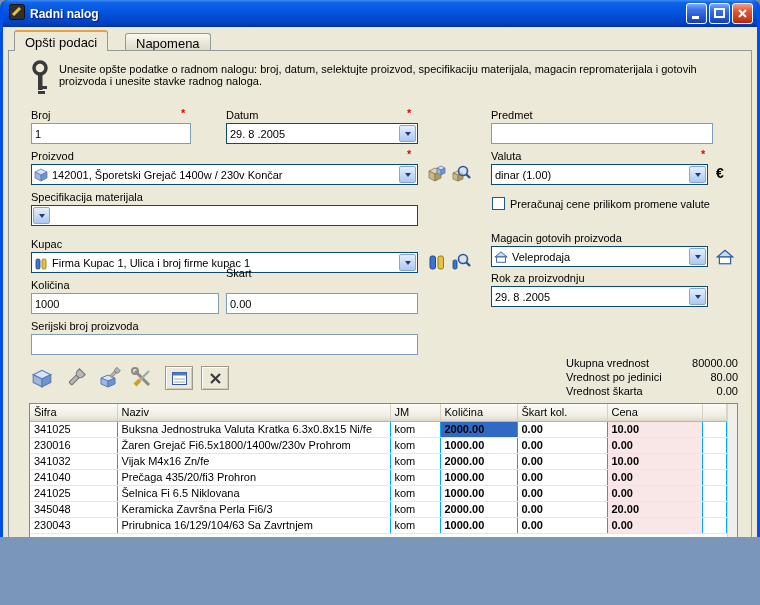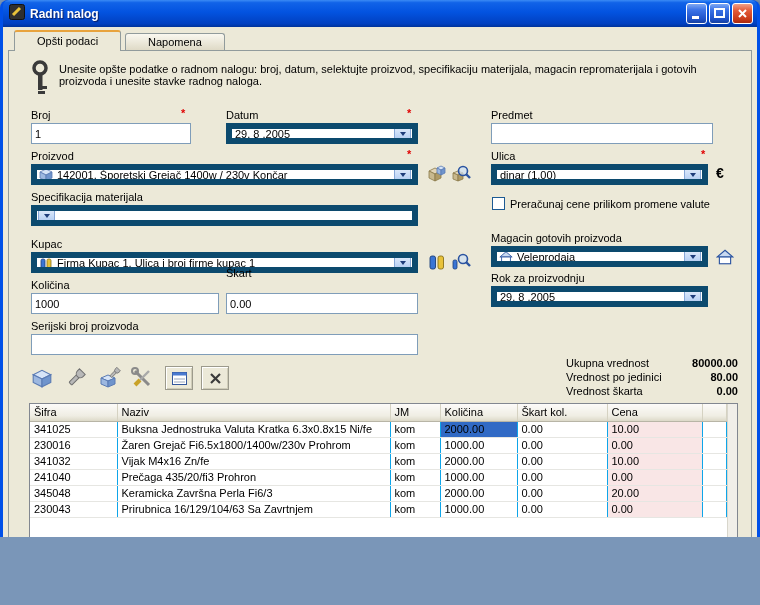--- a/index.html
+++ b/index.html
@@ -14,69 +14,69 @@
     background:linear-gradient(180deg,#3B8BF5 0%,#1163E8 10%,#0353E0 45%,#0140C0 88%,#00339A 100%);
     display:flex; align-items:center; padding:0 4px 0 6px;
   }
   .titlebar .title{ color:#fff; font-weight:bold; font-size:12px; text-shadow:1px 1px 1px #0a1e63; margin-left:5px; flex:1; }
   .wbtn{ width:21px; height:21px; border-radius:3px; margin-left:2px; border:1px solid #fff;
     background:linear-gradient(180deg,#7FA8F2 0%,#3C74E8 30%,#1E51C8 80%,#16409F 100%);
     display:flex; align-items:center; justify-content:center; }
   .wbtn.close{ background:linear-gradient(180deg,#F0A088 0%,#E35A38 35%,#C93A18 80%,#A82A10 100%); }
   .client{ position:relative; background:#ECE9D8; height:575px; }
   .tab{
-    position:absolute; height:18px; padding:2px 22px 0; font-size:11px;
+    position:absolute; height:18px; padding:2px 10px 0; font-size:13px;
     border:1px solid #919B9C; border-bottom:none; border-radius:3px 3px 0 0; cursor:default;
   }
   .tab.active{ top:3px; height:21px; background:#ECE9D8; z-index:3; border-top:2px solid #E8A33D; padding-top:3px; }
   .tab.inactive{ top:6px; background:linear-gradient(180deg,#FAF8F0,#DDD8C4); z-index:1; }
   .tabpage{
     position:absolute; left:5px; top:23px; width:744px; height:515px;
     border:1px solid #919B9C; background:#ECE9D8; z-index:2;
   }
   .lbl{ position:absolute; font-size:11px; color:#000; white-space:nowrap; }
   .ast{ position:absolute; font-size:11px; color:#E00000; font-weight:bold; }
   .txt{
     position:absolute; height:21px; border:1px solid #7F9DB9; background:#fff;
     font-family:inherit; font-size:11px; padding:2px 3px; color:#000;
   }
   .combo{
-    position:absolute; height:21px; border:6px solid #0c4a6e; background:#fff;
+    position:absolute; height:21px; border:1px solid #0c4a6e; background:#fff;
     display:flex; align-items:center; font-size:11px; overflow:hidden;
   }
   .combo .icn{ display:flex; align-items:center; margin:0 1px 0 2px; flex:0 0 auto; }
   .combo .val{ flex:1; padding:0 3px; white-space:nowrap; overflow:hidden; }
   .cbtn{
     flex:0 0 17px; height:17px; margin:1px; border:1px solid #86A7D8; border-radius:2px;
     background:linear-gradient(180deg,#E6EFFC,#C3D8F6 60%,#ADC8EF);
     display:flex; align-items:center; justify-content:center;
   }
   .arrow{ width:0; height:0; border-left:3.5px solid transparent; border-right:3.5px solid transparent; border-top:4px solid #1D3C7A; }
   .sideicon{ position:absolute; display:flex; align-items:center; justify-content:center; }
   .chk{ position:absolute; width:13px; height:13px; appearance:none; -webkit-appearance:none;
     background:#fff; border:1px solid #1C5A93; }
   .toolicon{ position:absolute; width:26px; height:26px; display:flex; align-items:center; justify-content:center; }
   .toolbtn{ position:absolute; width:28px; height:24px; border:1px solid #9C9A8C; background:#ECE9D8;
     box-shadow:inset 1px 1px 0 #fff, inset -1px -1px 0 #CFCCB8; display:flex; align-items:center; justify-content:center; }
   .sumrow{ position:absolute; left:557px; width:172px; display:flex; justify-content:space-between; font-size:11px; }
-  .sumrow .svalue{ font-weight:bold;margin-left:29px; }
+  .sumrow .svalue{ font-weight:normal;margin-left:29px; }
   .tablewrap{ position:absolute; left:20px; top:352px; width:709px; height:148px;
     background:#fff; border:1px solid #828790; overflow:hidden; }
   .scrollstrip{ position:absolute; right:0; top:0; width:10px; height:100%; background:#F1EFE9; border-left:1px solid #D8D6CC; }
   table.grid{ border-collapse:collapse; table-layout:fixed; width:697px; }
   table.grid th{
     height:17px; font-size:11px; font-weight:normal; text-align:left; padding:0 4px;
     background:linear-gradient(180deg,#FCFBF9,#EFEDE3 70%,#DCD9C8);
     border-right:1px solid #D5D2C2; border-bottom:1px solid #B8B5A6; white-space:nowrap; overflow:hidden;
   }
   table.grid td{
     height:16px; font-size:11px; padding:0 4px; white-space:nowrap; overflow:hidden;
     border-right:1px solid #0ea5e9; border-bottom:1px solid #E6E6E2; color:#000;
   }
-  td.num{ font-weight:normal; }
+  td.num{ font-weight:bold; }
   td.cena{ background:#F9E6E6; }
   td.sel{ background:#316AC5; color:#fff; }
   .btn{
     position:absolute; height:22px; font-size:11px; font-family:inherit; color:#000;
     border:1px solid #003C74; border-radius:0;
     background:linear-gradient(180deg,#FFFFFF,#F2F0E4 55%,#DCD8C8);
     box-shadow:inset -1px -1px 1px #C8C2AE;
   }
   .btn.default{ box-shadow:inset 0 0 1px 2px #9CB6E4; }
   .statusicon{ position:absolute; width:20px; height:20px; display:flex; align-items:center; justify-content:center; }
@@ -217,21 +217,21 @@
       <span class="lbl" style="left:217px;top:216px;">Škart</span>
       <input class="txt" style="left: 22px; top: 242px; width: 188px;" value="1000">
       <input class="txt" style="left: 217px; top: 242px; width: 192px;" value="0.00">
 
       <span class="lbl" style="left:22px;top:269px;">Serijski broj proizvoda</span>
       <input class="txt" style="left: 22px; top: 283px; width: 387px;" value="">
 
       <span class="lbl" style="left:482px;top:58px;">Predmet</span>
       <input class="txt" style="left: 482px; top: 72px; width: 222px;" value="">
 
-      <span class="lbl" style="left:482px;top:99px;">Ulica</span>
+      <span class="lbl" style="left:482px;top:99px;">Valuta</span>
       <span class="ast" style="left:692px;top:97px;">*</span>
       <div class="combo" style="left:482px;top:113px;width:217px;">
         <span class="val">dinar  (1.00)</span>
         <span class="cbtn">
             <span class="arrow"></span>
           </span>
       </div>
       <span class="lbl" style="left:707px;top:114px;font-size:14px;font-weight:bold;">€</span>
 
       <input type="checkbox" class="chk" style="left: 483px; top: 146px;">
@@ -380,20 +380,29 @@
             <tr>
               <td>241040</td>
               <td>Prečaga 435/20/fi3 Prohron</td>
               <td>kom</td>
               <td class="num">1000.00</td>
               <td class="num">0.00</td>
               <td class="num cena">0.00</td>
               <td></td>
             </tr>
             <tr>
+              <td>241025</td>
+              <td>Šelnica Fi 6.5 Niklovana</td>
+              <td>kom</td>
+              <td class="num">1000.00</td>
+              <td class="num">0.00</td>
+              <td class="num cena">0.00</td>
+              <td></td>
+            </tr>
+            <tr>
               <td>345048</td>
               <td>Keramicka Završna Perla Fi6/3</td>
               <td>kom</td>
               <td class="num">2000.00</td>
               <td class="num">0.00</td>
               <td class="num cena">20.00</td>
               <td></td>
             </tr>
             <tr>
               <td>230043</td>

